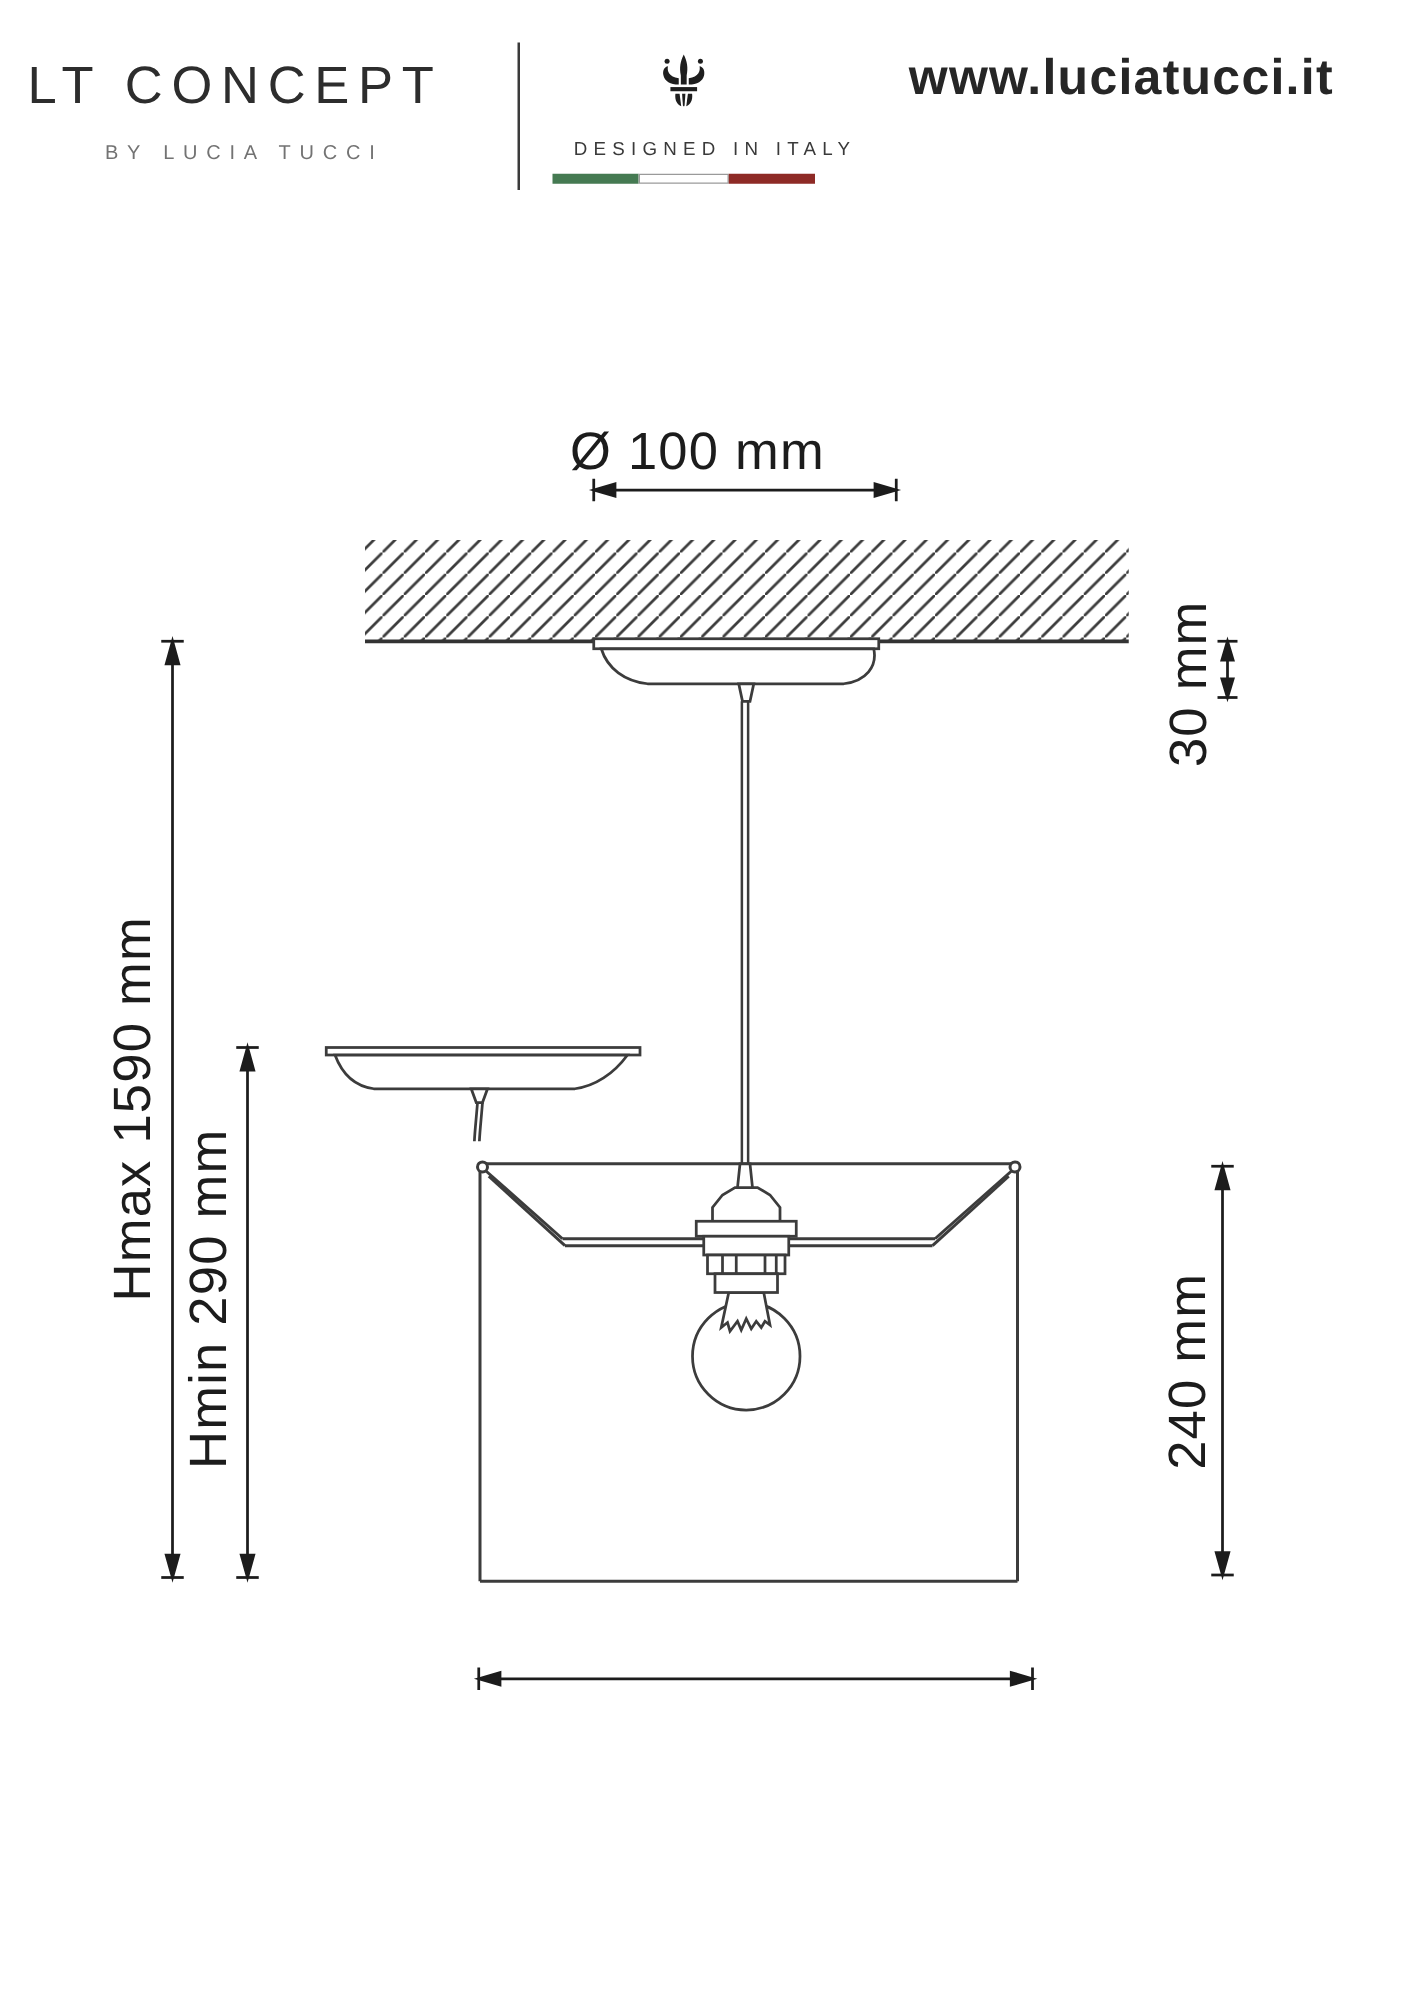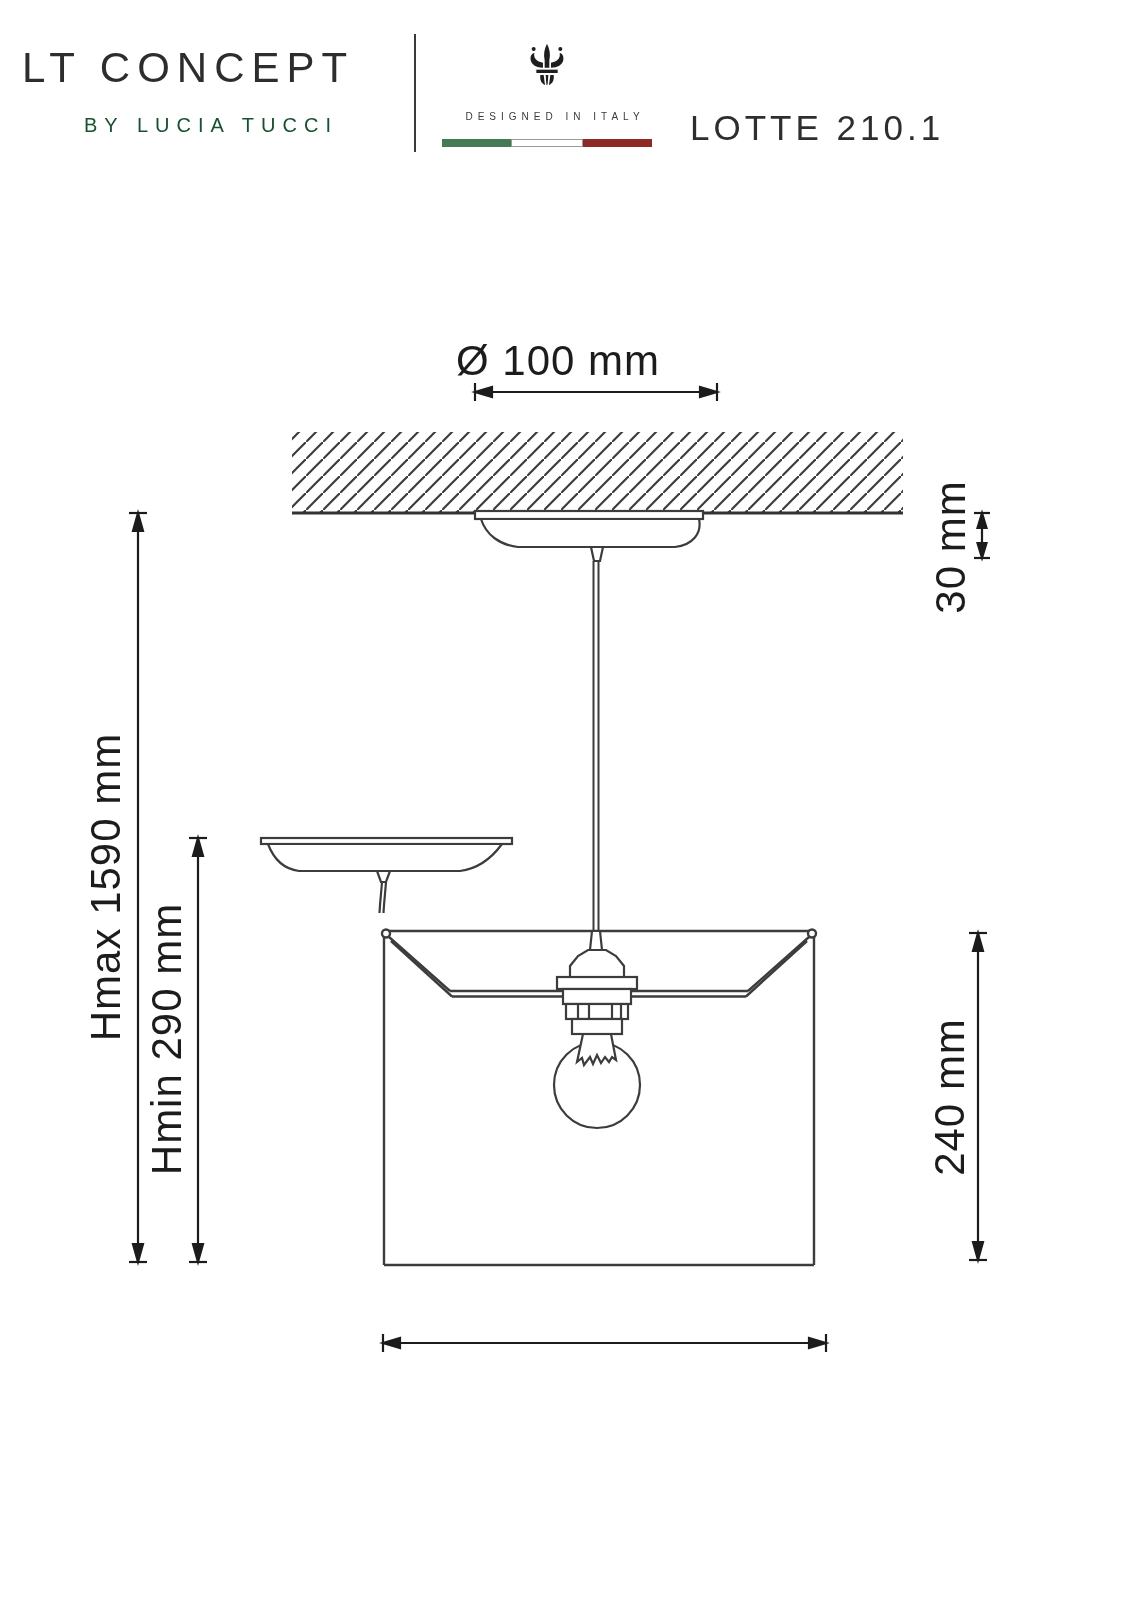--- a/index.html
+++ b/index.html
@@ -2,26 +2,26 @@
 <html><head>
 <meta charset="utf-8">
 <style>
   html,body{margin:0;padding:0;background:#ffffff;}
   .page{position:relative;width:1132px;height:1600px;background:#ffffff;overflow:hidden;
         font-family:"Liberation Sans",sans-serif;padding-left:12px;}
 
   
   .brand-title{position:absolute;left:22px;top:44px;font-size:42px;color:#2d2d2d;
                letter-spacing:7px;white-space:nowrap;font-family:"Liberation Sans",sans-serif;}
-  .brand-subtitle{position:absolute;left:84px;top:114px;font-size:20px;color:#14532d;
+  .brand-subtitle{position:absolute;left:84px;top:114px;font-size:16px;color:#737373;
                   letter-spacing:7px;white-space:nowrap;}
   .header-divider{position:absolute;left:414px;top:34px;width:2px;height:118px;background:#3a3a3a;}
   .fleur{position:absolute;left:527px;top:34px;width:40px;height:66px;}
-  .designed-label{position:absolute;left:555px;top:111px;transform:translateX(-50%);
-                  font-size:10px;color:#3a3a3a;letter-spacing:5px;white-space:nowrap;}
+  .designed-label{position:absolute;left:572px;top:111px;transform:translateX(-50%);
+                  font-size:15px;color:#3a3a3a;letter-spacing:5px;white-space:nowrap;}
   .flag{position:absolute;left:442px;top:139px;width:210px;height:8px;display:flex;}
   .flag span{flex:1 1 0;}
   .flag .fg{background:#457a52;}
   .flag .fw{background:#ffffff;border:1px solid #9a9a9a;}
   .flag .fr{background:#8e2a26;}
   .site{position:absolute;left:727px;top:40px;font-size:40px;font-weight:bold;color:#262626;
         letter-spacing:1px;white-space:nowrap;}
   .model{position:absolute;left:690px;top:108px;font-size:35px;color:#2e2e2e;
          letter-spacing:4px;white-space:nowrap;}
 
@@ -54,21 +54,21 @@
     </g>
   </svg>
 
   <div class="designed-label">DESIGNED IN ITALY</div>
   <div class="flag">
     <span class="fg"></span>
     <span class="fw"></span>
     <span class="fr"></span>
   </div>
 
-  <div class="model">LOTTE 210.1</div>
+  <div class="site">www.luciatucci.it</div>
 
   <svg class="drawing" viewBox="0 0 1132 1600">
     <defs>
       <pattern id="hatch" patternUnits="userSpaceOnUse" width="17" height="17">
         <path d="M-2,19 L19,-2" stroke="#3c3c3c" stroke-width="2.2" fill="none"></path>
       </pattern>
     </defs>
 
     <g>
       <rect x="292" y="432" width="611" height="81" fill="url(#hatch)"></rect>

